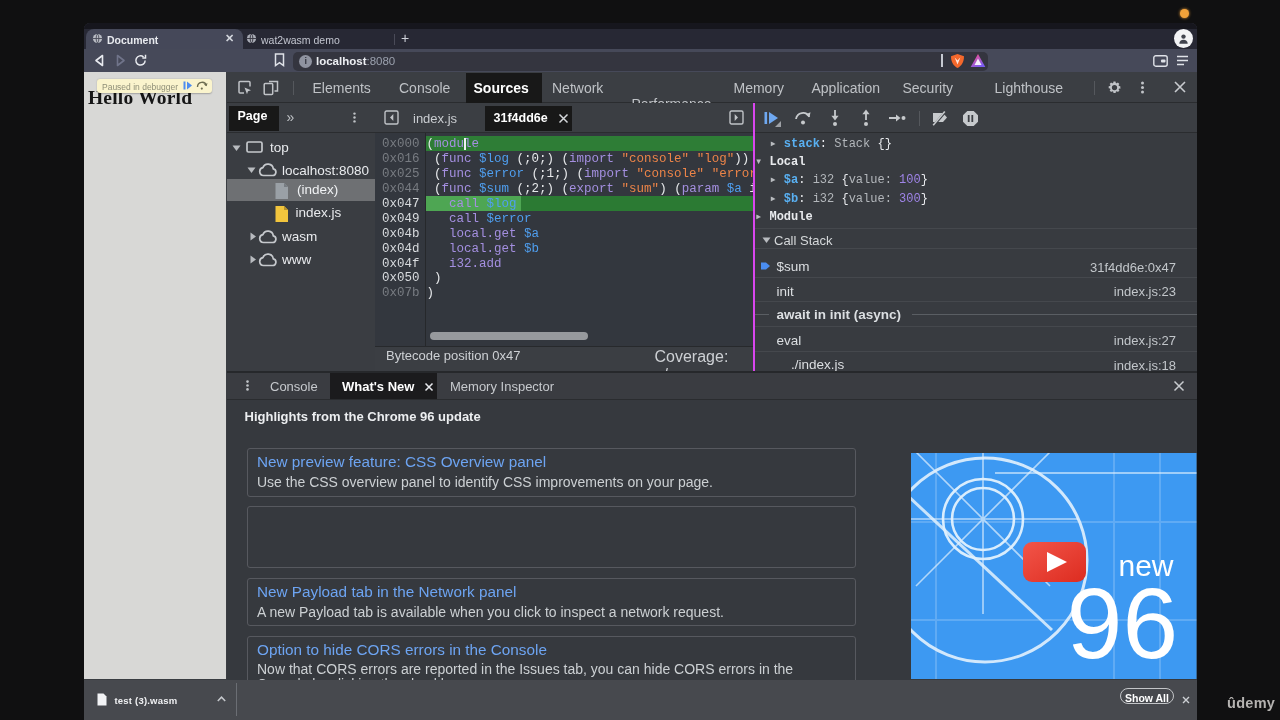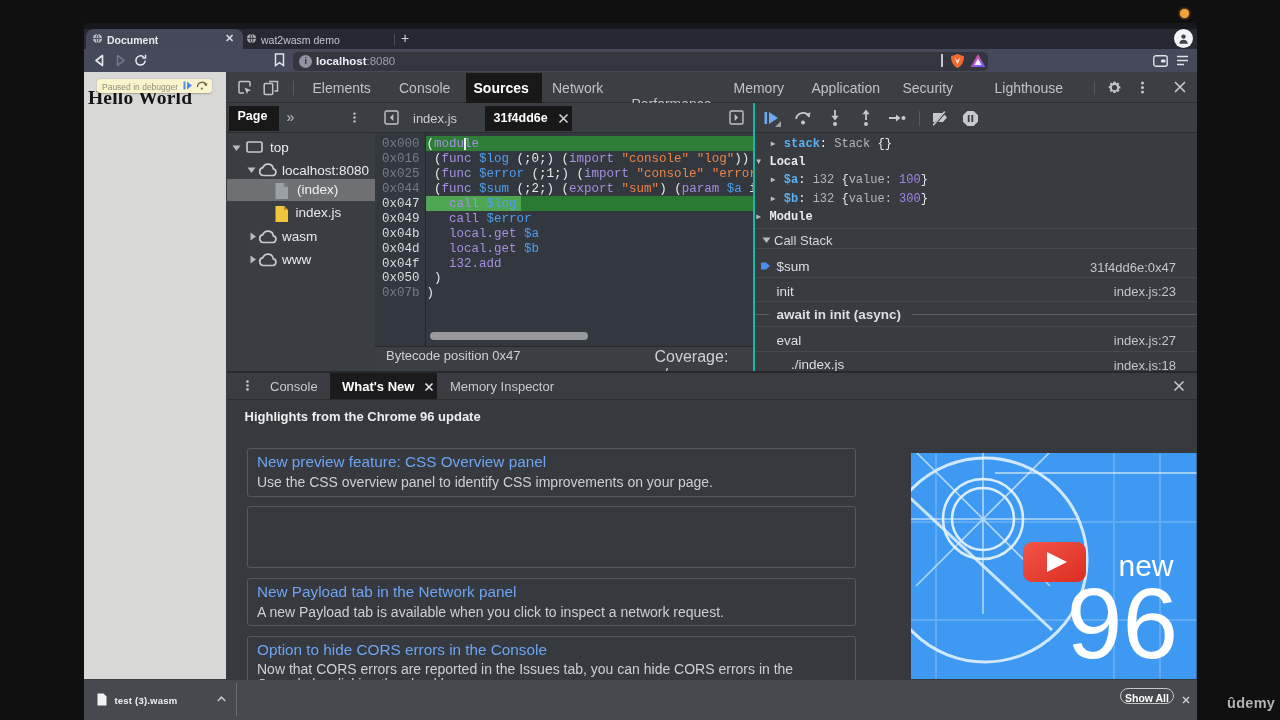--- a/index.html
+++ b/index.html
@@ -271,21 +271,21 @@
 
         <div class="abs" style="left:89.5px;top:34.5px;width:1.5px;height:12.5px;background:#f0f2f4;"></div>
 
         <div class="abs" style="left:55.5px;top:228.5px;width:158px;height:8px;border-radius:4px;background:#97999d;"></div>
 
         <div class="abs" style="left:0;top:242.5px;width:378.5px;height:25.5px;background:#3b3e43;border-top:1px solid #27292c;"></div>
         <div class="abs" style="left:11.5px;top:245px;color:#cdd0d4;font-size:13px;">Bytecode position 0x47</div>
         <div class="abs" style="left:280px;top:245px;color:#cdd0d4;font-size:16px;">Coverage: n/a</div>
       </div>
 
-      <div class="abs" id="debugpane" style="left:526.5px;top:31px;width:444px;height:268px;background:#383b40;overflow:hidden;border-left:2px solid #14b8a6;">
+      <div class="abs" id="debugpane" style="left:526.5px;top:31px;width:444px;height:268px;background:#383b40;overflow:hidden;border-left:2px solid #d946ef;">
 
         <div class="abs" style="left:0;top:0;width:444px;height:30px;background:#3b3e43;border-bottom:1px solid #2a2c2f;"></div>
 
         <svg class="abs" style="left:8px;top:7px;" width="16" height="16" viewBox="0 0 16 16">
           <rect x="1.5" y="2" width="2.6" height="12" fill="#6fa8f0"></rect>
           <path d="M6 2l9 6-9 6z" fill="#6fa8f0"></path>
         </svg>
         <svg class="abs" style="left:20px;top:18px;" width="6" height="6" viewBox="0 0 6 6">
           <path d="M6 0v6H0z" fill="#9ea1a6"></path>
         </svg>

